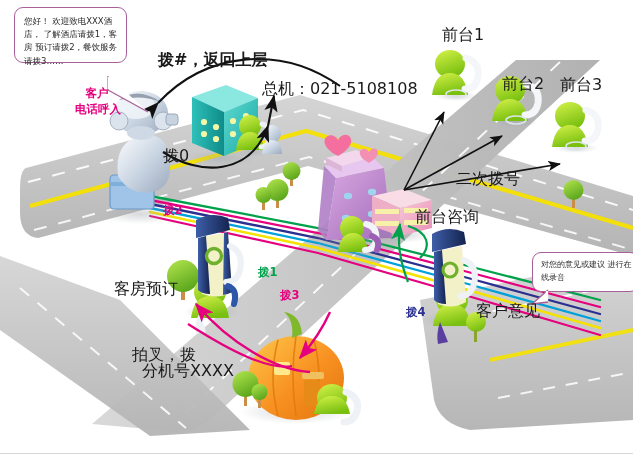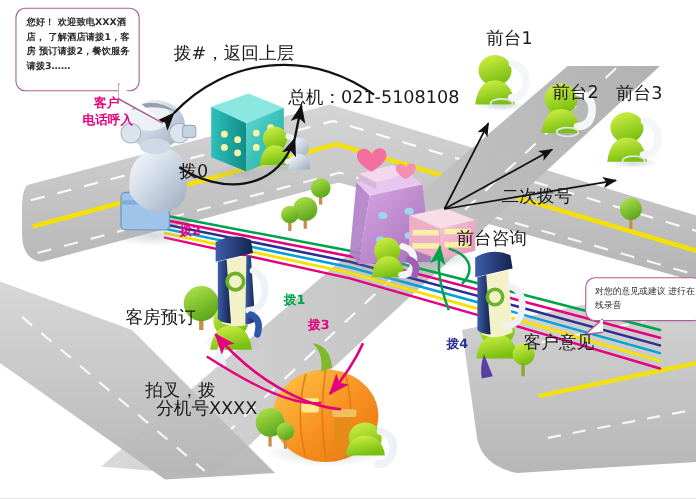--- a/index.html
+++ b/index.html
@@ -348,21 +348,21 @@
 
     <path d="M408,282 C398,256 398,240 400,224" fill="none" stroke="#00a14b" stroke-width="2.2" marker-end="url(#arrG)"></path>
     <path d="M420,258 C432,246 428,232 408,226" fill="none" stroke="#00a14b" stroke-width="2.2"></path>
 
     <path d="M310,372 C276,370 230,344 196,304" fill="none" stroke="#e5007e" stroke-width="2.4" marker-end="url(#arrM)"></path>
 
     <path d="M330,312 C322,330 312,344 300,358" fill="none" stroke="#e5007e" stroke-width="2.4" marker-end="url(#arrM)"></path>
     <path d="M188,324 C232,352 268,370 292,366" fill="none" stroke="#e5007e" stroke-width="2.2"></path>
   </svg>
 
-  <div class="bubble" id="bubbleGreeting" style="left:14px;top:7px;width:113px;height:76px;font-weight:bold;">
+  <div class="bubble" id="bubbleGreeting" style="left:14px;top:7px;width:113px;height:56px;">
     <span class="txt cn">您好！
 欢迎致电XXX酒店，
 了解酒店请拨1，客房
 预订请拨2，餐饮服务
 请拨3……</span>
   </div>
   <svg class="tailA" style="left:100px;top:74px;width:56px;height:44px;" viewBox="0 0 56 44">
     <path d="M8,2 L8,16 L48,38" fill="#fff" stroke="#a95f9a" stroke-width="1.3" stroke-linejoin="round"></path>
     <path d="M9,3 L9,15" stroke="#fff" stroke-width="2.4"></path>
   </svg>
@@ -372,21 +372,21 @@
 进行在线录音</span>
   </div>
   <svg class="tailB" style="left:512px;top:288px;width:40px;height:26px;" viewBox="0 0 40 26">
     <path d="M36,2 L20,16 L36,14" fill="#fff" stroke="#a95f9a" stroke-width="1.3" stroke-linejoin="round"></path>
     <path d="M35,3 L35,13" stroke="#fff" stroke-width="2.4"></path>
   </svg>
 
   <div class="lab cn magenta big" style="left:64px;top:86px;text-align:center;width:66px;line-height:1.25;">客户</div>
   <div class="lab cn magenta big" style="left:52px;top:102px;text-align:center;width:92px;line-height:1.25;">电话呼入</div>
 
-  <div class="lab cn dark mid" style="left:158px;top:38px;">拨#，返回上层</div>
+  <div class="lab cn dark mid" style="left:158px;top:49px;font-weight:bold;">拨#，返回上层</div>
 
   <div class="lab cn dark mid" style="left:262px;top:78px;">总机：021-5108108</div>
 
   <div class="lab cn dark mid" style="left:163px;top:145px;">拨0</div>
 
   <div class="lab cn magenta big" style="left:163px;top:203px;">拨2</div>
 
   <div class="lab cn green big" style="left:258px;top:218px;">拨1</div>
 
   <div class="lab cn magenta big" style="left:280px;top:288px;">拨3</div>

